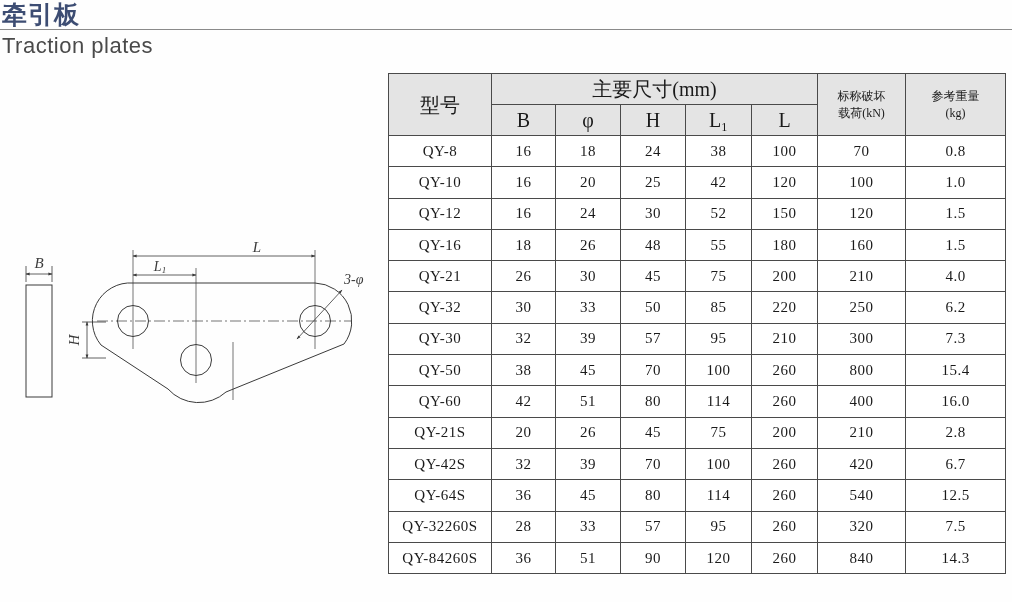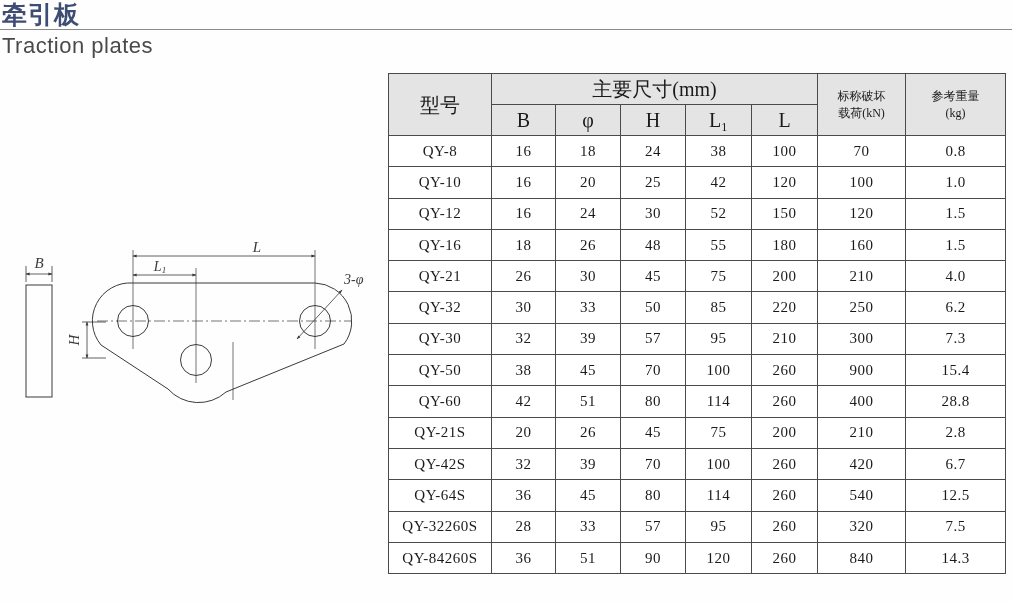--- a/index.html
+++ b/index.html
@@ -225,32 +225,32 @@
         <td>300</td>
         <td>7.3</td>
       </tr>
       <tr>
         <td>QY-50</td>
         <td>38</td>
         <td>45</td>
         <td>70</td>
         <td>100</td>
         <td>260</td>
-        <td>900</td>
+        <td>800</td>
         <td>15.4</td>
       </tr>
       <tr>
         <td>QY-60</td>
         <td>42</td>
         <td>51</td>
         <td>80</td>
         <td>114</td>
         <td>260</td>
         <td>400</td>
-        <td>28.8</td>
+        <td>16.0</td>
       </tr>
       <tr>
         <td>QY-21S</td>
         <td>20</td>
         <td>26</td>
         <td>45</td>
         <td>75</td>
         <td>200</td>
         <td>210</td>
         <td>2.8</td>

